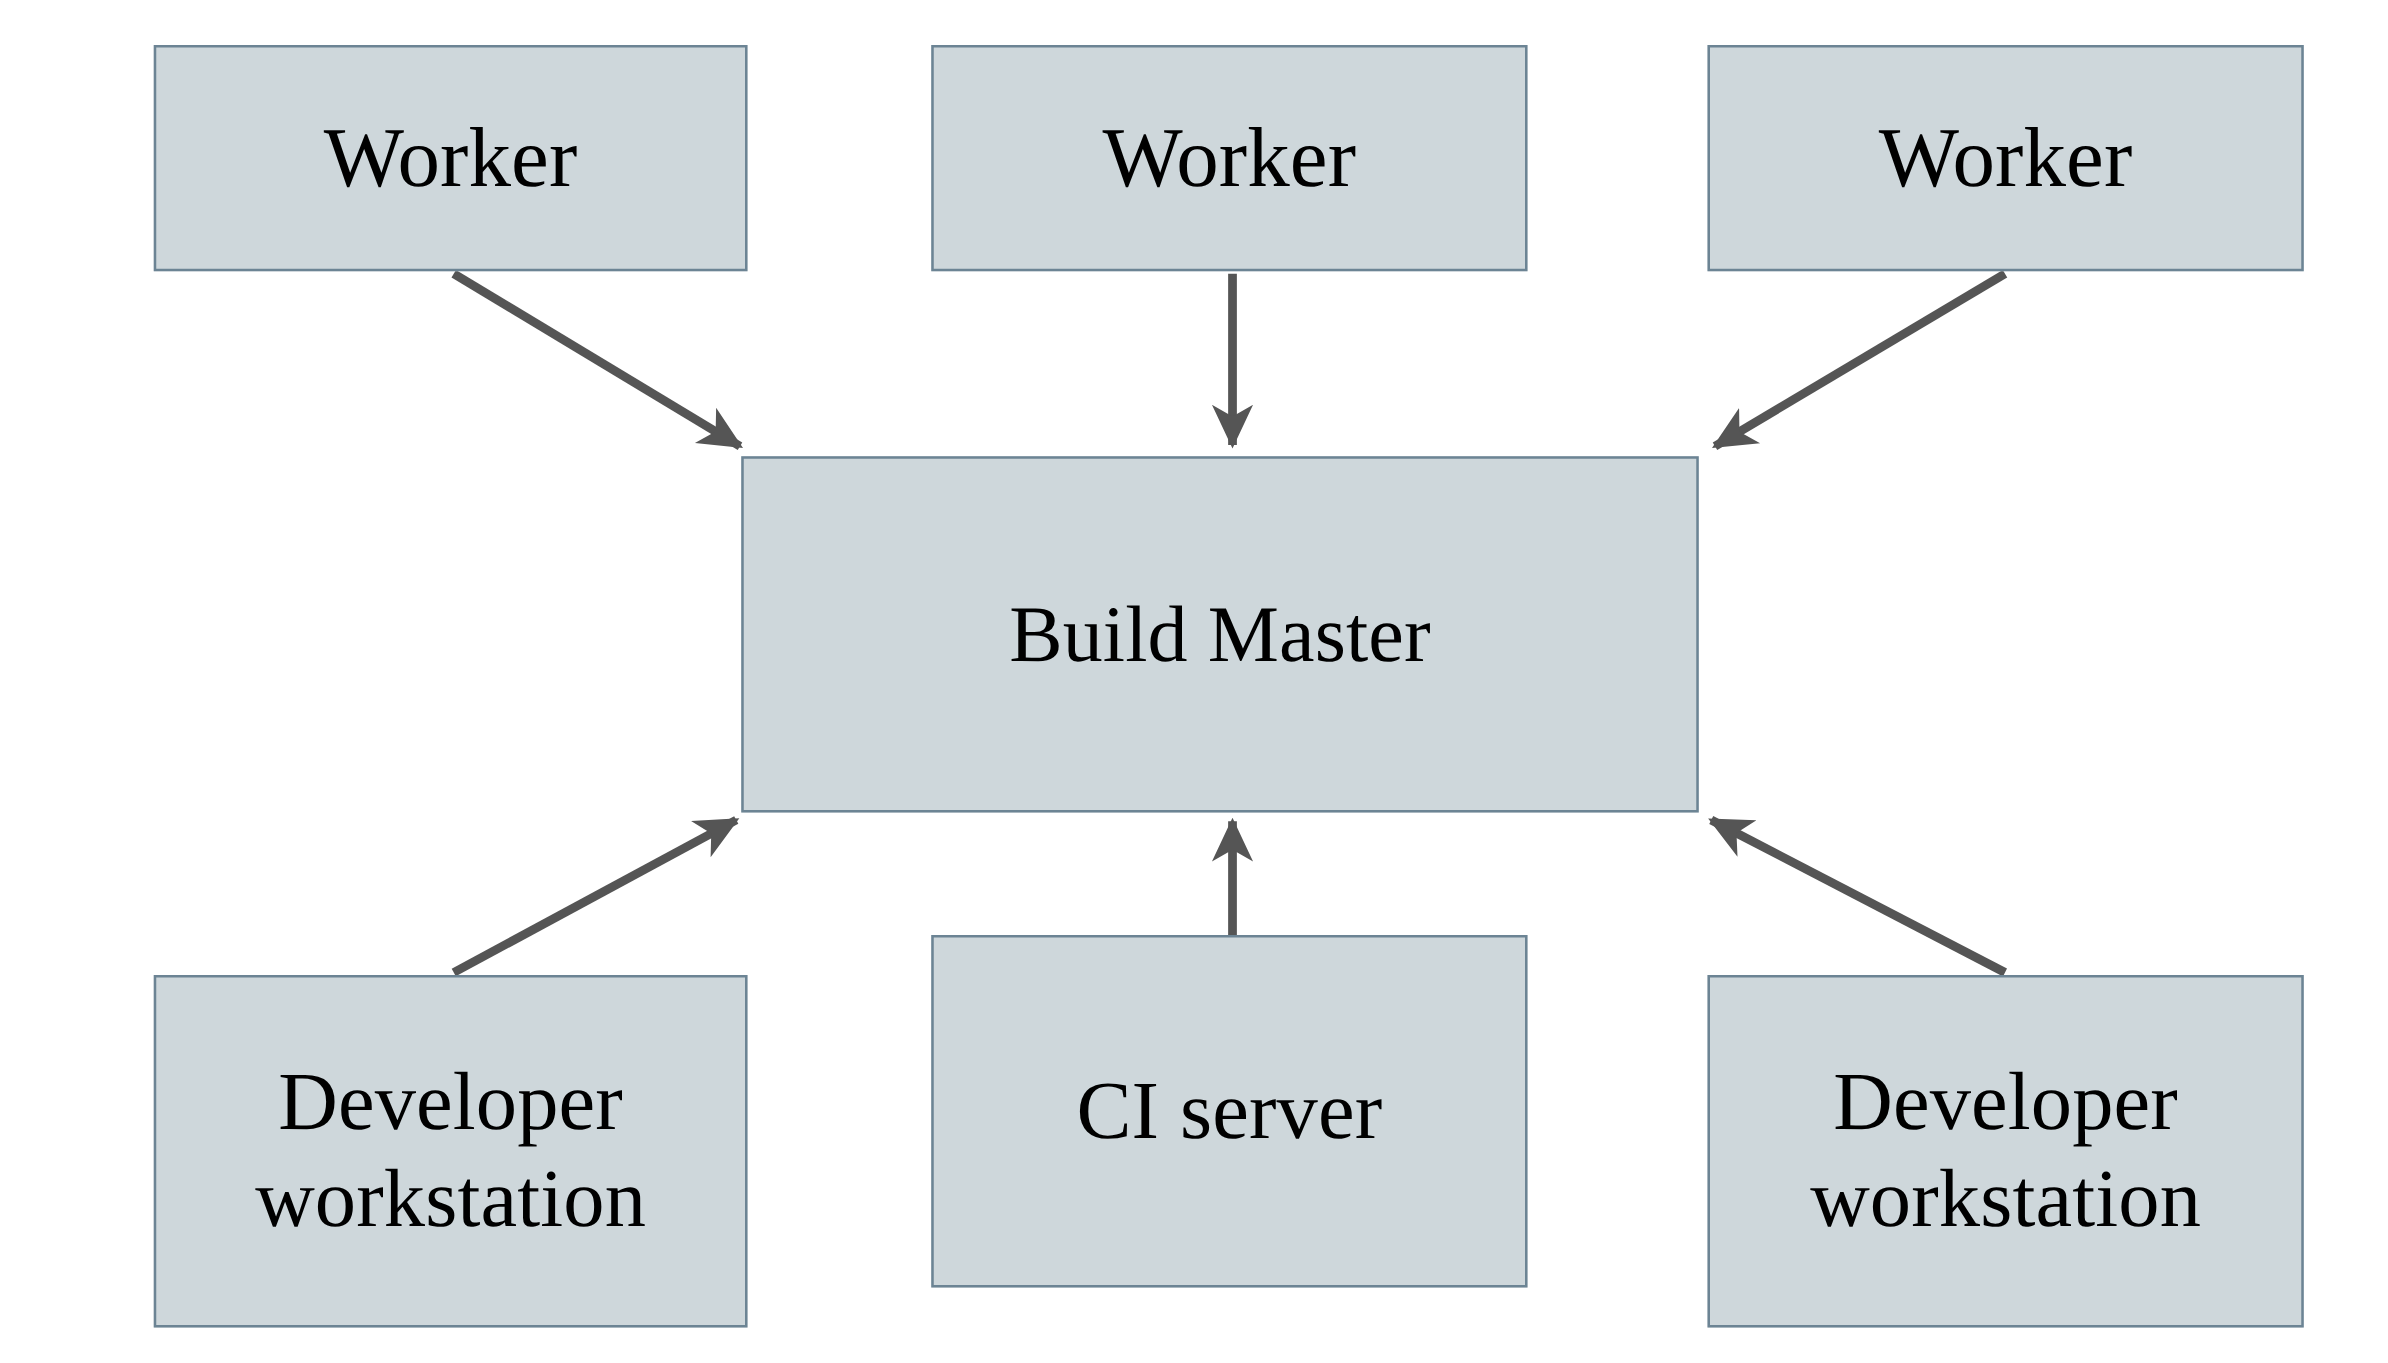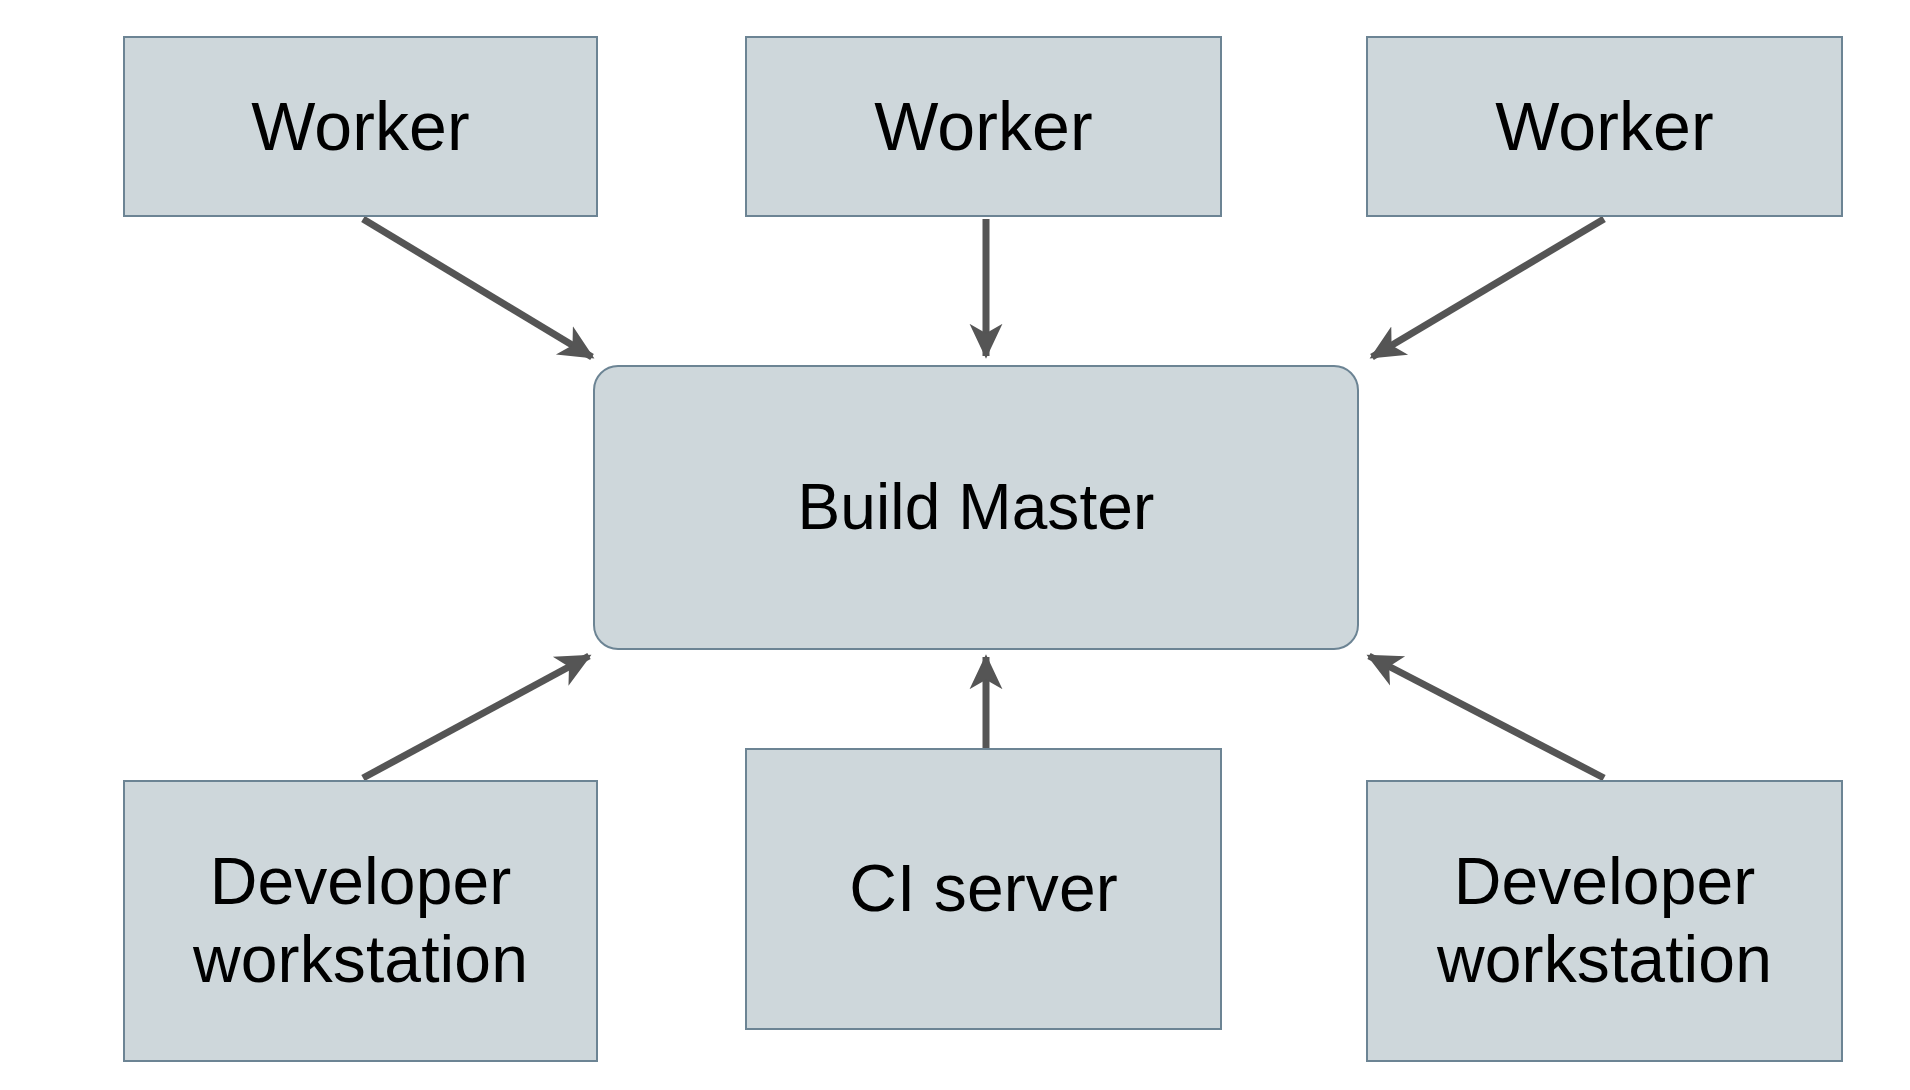--- a/index.html
+++ b/index.html
@@ -10,20 +10,21 @@
   }
   body {
     font-family: "Liberation Sans", sans-serif;
   }
   #canvas {
     position: relative;
     width: 1910px;
     height: 1090px;
     background: #ffffff;
     overflow: hidden;
+    font-family: Liberation Serif, serif;
   }
   #edge-layer {
     position: absolute;
     left: 0;
     top: 0;
     width: 1910px;
     height: 1090px;
     pointer-events: none;
   }
   .node {
@@ -46,21 +47,21 @@
     white-space: pre-line;
     padding: 0 10px;
   }
 
   
   #node-worker-1 { left: 123px;  top: 36px;  width: 475px; height: 181px; font-size: 68px; }
   #node-worker-2 { left: 745px;  top: 36px;  width: 477px; height: 181px; font-size: 68px; }
   #node-worker-3 { left: 1366px; top: 36px;  width: 477px; height: 181px; font-size: 68px; }
 
   
-  #node-build-master { left: 593px; top: 365px; width: 766px; height: 285px; font-size: 64px; border-radius: 25px; }
+  #node-build-master { left: 593px; top: 365px; width: 766px; height: 285px; font-size: 64px; }
 
   
   #node-dev-workstation-1 { left: 123px;  top: 780px; width: 475px; height: 282px; font-size: 66px; }
   #node-ci-server        { left: 745px;  top: 748px; width: 477px; height: 282px; font-size: 66px; }
   #node-dev-workstation-2 { left: 1366px; top: 780px; width: 477px; height: 282px; font-size: 66px; }
 </style>
 </head>
 <body>
 
 <div id="canvas">

